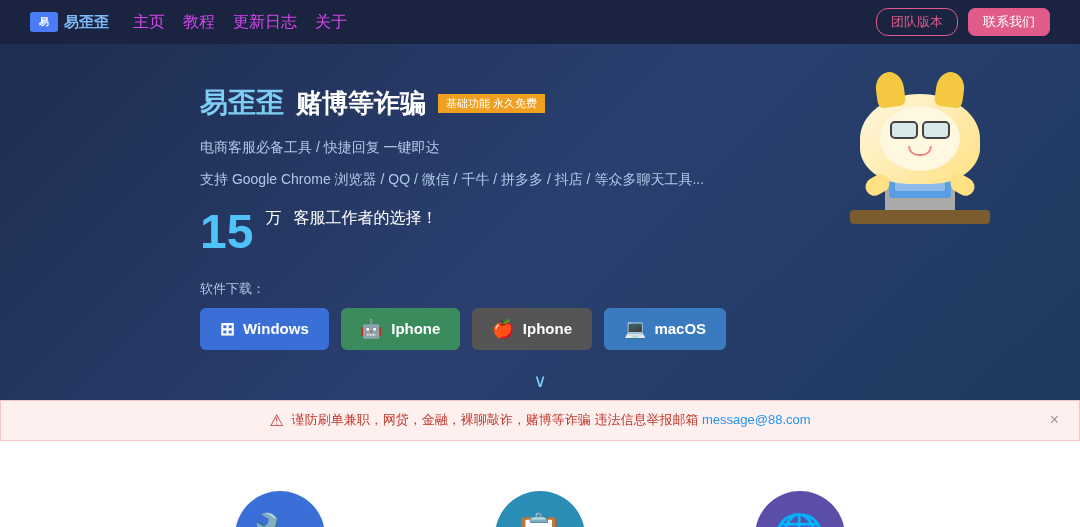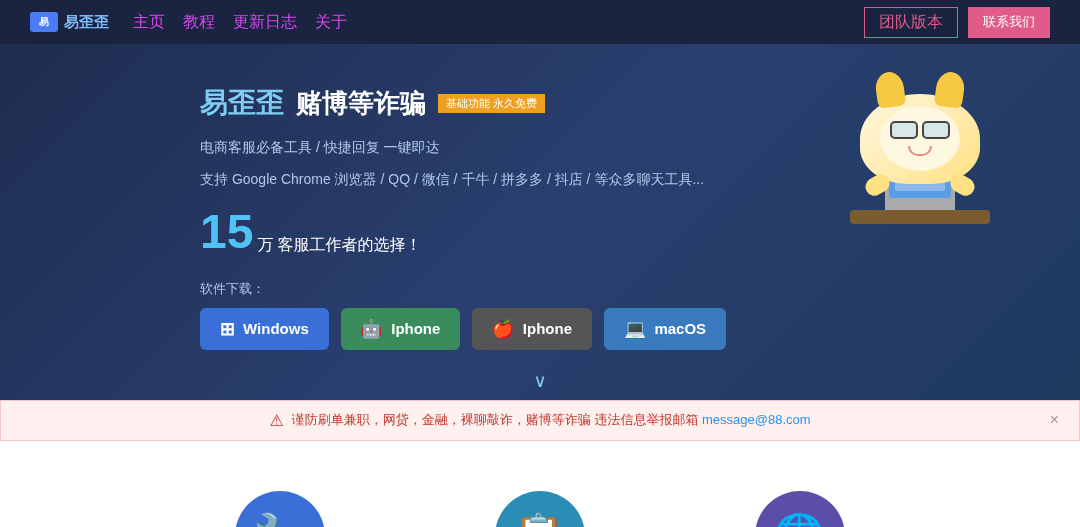--- a/index.html
+++ b/index.html
@@ -25,30 +25,30 @@
     }
     .logo-text { color: #7db8f7; font-size: 15px; font-weight: bold; }
     .nav-links { display: flex; gap: 18px; }
     .nav-link { color: #d946ef; font-size: 16px; cursor: pointer; text-decoration: none; text-align: center; }
     .navbar-right { display: flex; gap: 10px; }
     .btn-team {
       background: transparent;
       border: 1px solid #e05a8a;
       color: #e05a8a;
       padding: 4px 14px;
-      border-radius: 0;
-      font-size: 16px;
+      border-radius: 12px;
+      font-size: 13px;
       cursor: pointer;
     }
     .btn-contact {
       background: #e05a8a;
       border: 1px solid #e05a8a;
       color: white;
       padding: 4px 14px;
-      border-radius: 0;
+      border-radius: 7px;
       font-size: 13px;
       cursor: pointer;
     }
 
     
     .hero {
       background: linear-gradient(135deg, #1e2d50 0%, #2a3f6f 50%, #1e3a5f 100%);
       padding: 40px 80px 50px 200px;
       position: relative;
       min-height: 290px;
@@ -80,22 +80,22 @@
       border-radius: 0;
     }
     .hero-desc {
       color: #b0c8e8;
       font-size: 14px;
       margin-bottom: 8px;
       line-height: 1.7;
     }
     .hero-count {
       display: flex;
-      align-items: flex-end;
-      gap: 4px;
+      align-items: flex-start;
+      gap: 12px;
       margin: 16px 0 24px 0;
     }
     .hero-count-num {
       font-size: 48px;
       font-weight: bold;
       color: #4fc3f7;
       line-height: 1;
     }
     .hero-count-text {
       color: white;

